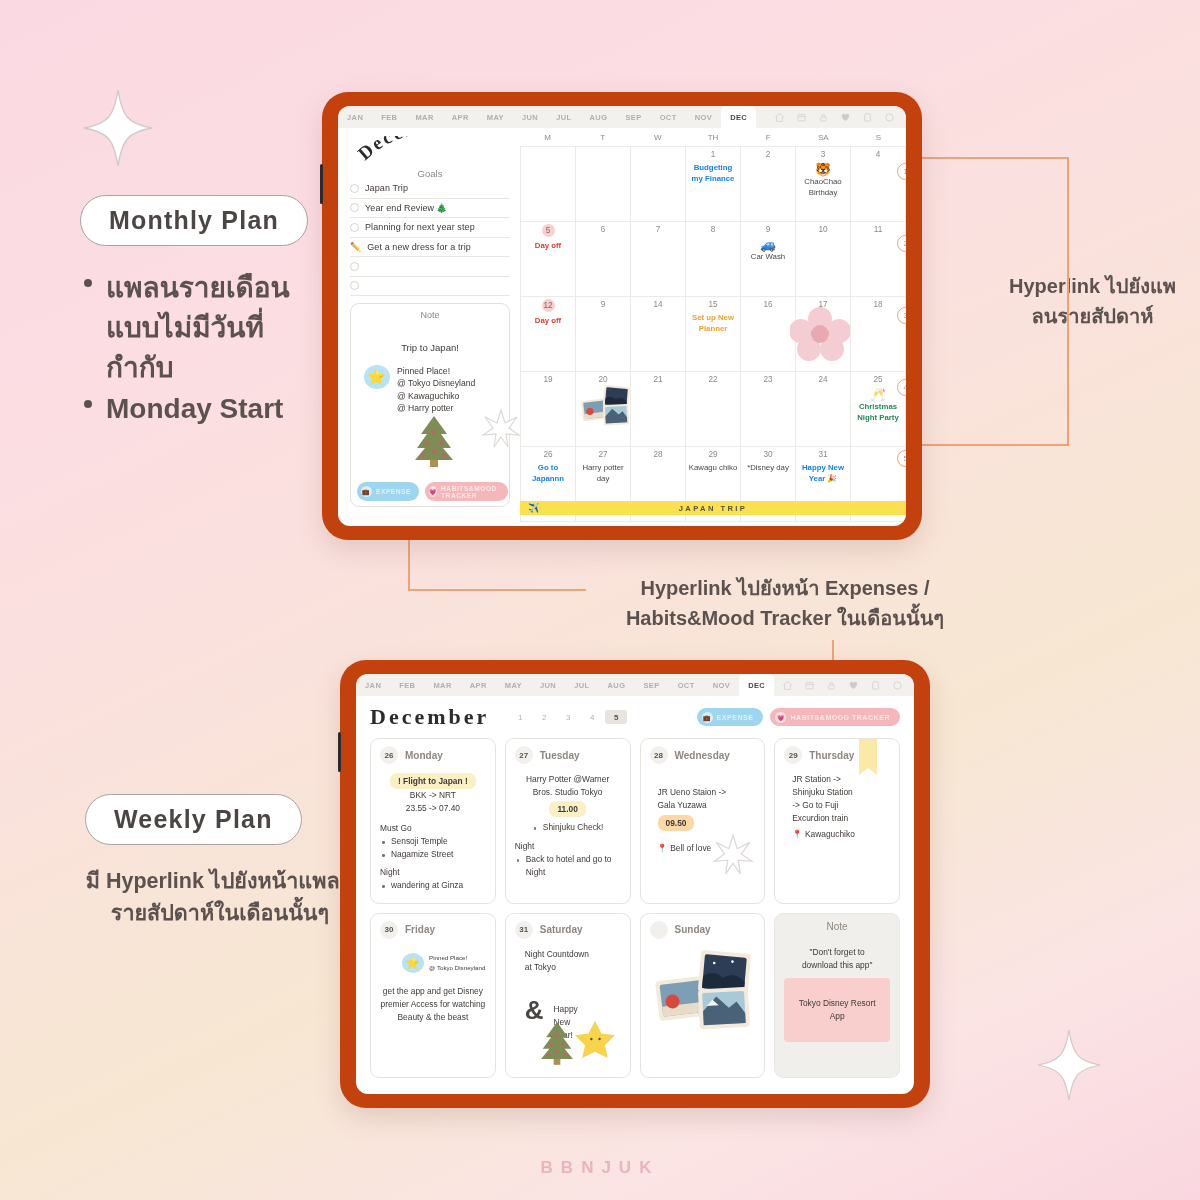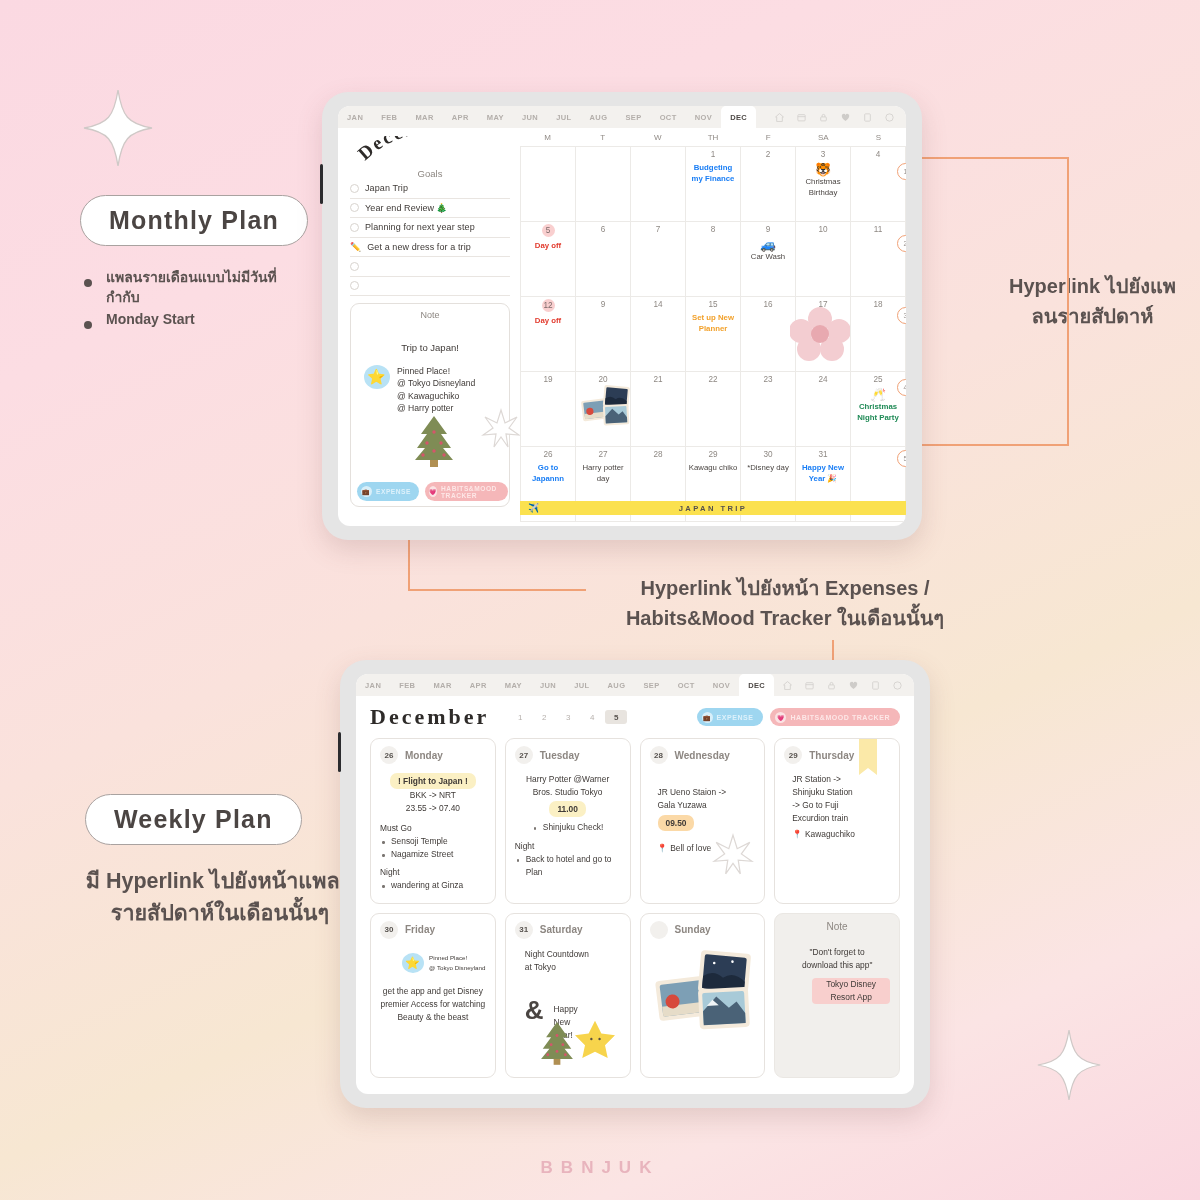--- a/index.html
+++ b/index.html
@@ -23,21 +23,21 @@
     border-radius: 40px;
     padding: 10px 28px;
     font-size: 25px;
     font-weight: bold;
     letter-spacing: 1.2px;
     color: #4b4543;
   }
   .caption-list { margin-top: 22px; list-style: none; }
   .caption-list li {
     position: relative;
-    font-size: 14px;
+    font-size: 28px;
     font-weight: bold;
     color: #5b5250;
     line-height: 1.42;
     padding-left: 26px;
     margin-bottom: 2px;
   }
   .caption-list li::before {
     content: "";
     position: absolute; left: 4px; top: 11px;
     width: 8px; height: 8px; border-radius: 50%;
@@ -66,21 +66,21 @@
   .vline { position: absolute; width: 2px; background: #f0a176; }
   .hilite-box {
     position: absolute;
     border: 2px solid #f0a176;
     border-radius: 5px;
   }
 
   
   .ipad {
     position: absolute;
-    background: #e5e5e5;
+    background: #c2410c;
     border-radius: 26px;
     box-shadow: 0 10px 26px rgba(120,80,80,.18);
     padding: 14px 16px;
   }
   .ipad::after {  
     content: "";
     position: absolute; left: -2px; top: 72px;
     width: 3px; height: 40px; background: #2b2b2e; border-radius: 2px;
   }
   .screen {
@@ -258,21 +258,21 @@
     width: 18px; height: 18px; border-radius: 50%; background: #f2f0ed;
     font-size: 8px; font-weight: bold; color: #57524e;
     display: flex; align-items: center; justify-content: center;
   }
   .dnum.empty { background: #f2f0ed; }
   .dname { font-size: 10px; color: #8d8782; font-weight: bold; }
   .dbody { font-size: 8.4px; color: #3f3a37; line-height: 1.55; margin-top: 9px; }
   .dbody .ctr { text-align: center; }
   .hl-yellow { background: #fbf0c4; border-radius: 7px; padding: 1.5px 8px; display: inline-block; font-weight: bold; }
   .hl-orange { background: #fbd9a7; border-radius: 7px; padding: 1.5px 8px; display: inline-block; font-weight: bold; }
-  .hl-pink   { background: #f8cfcd; border-radius: 4px; padding: 0 8px; display: block; text-align: center; margin-left: 28px; }
+  .hl-pink   { background: #f8cfcd; border-radius: 4px; padding: 19px 8px; display: block; text-align: center; }
   .blist { list-style: none; }
   .blist li { position: relative; padding-left: 11px; }
   .blist li::before { content: ""; position: absolute; left: 2px; top: 6px; width: 2.5px; height: 2.5px; border-radius: 50%; background: #7b7672; }
   .note-title-c { text-align: center; font-size: 10px; color: #8d8782; }
   .bookmark { position: absolute; right: 22px; top: 0; }
   .card-asterisk { position: absolute; right: 10px; bottom: 22px; }
 
   .brand {
     position: absolute; left: 0; right: 0; bottom: 22px;
     text-align: center; font-size: 17px; letter-spacing: 8px;
@@ -466,21 +466,21 @@
             </div>
             <div class="cell">
               <span class="daynum">1</span>
               <div class="ev blue"><span>Budgeting my Finance</span></div>
             </div>
             <div class="cell">
               <span class="daynum">2</span>
             </div>
             <div class="cell">
               <span class="daynum">3</span>
-              <div class="ev plain"><span class="emo">🐯</span><span>Christmas Birthday</span></div>
+              <div class="ev plain"><span class="emo">🐯</span><span>ChaoChao Birthday</span></div>
             </div>
             <div class="cell">
               <span class="daynum">4</span>
             </div>
             <div class="cell">
               <span class="daynum marked">5</span>
               <div class="ev red"><span>Day off</span></div>
             </div>
             <div class="cell">
               <span class="daynum">6</span>
@@ -708,21 +708,21 @@
         </div>
         <div class="dbody">
           <div class="ctr">Harry Potter @Warner</div>
           <div class="ctr">Bros. Studio Tokyo</div>
           <div class="ctr" style="margin-top:2px;"><span class="hl-yellow">11.00</span></div>
           <ul class="blist" style="margin-top:4px;text-align:center;">
             <li style="display:inline-block;">Shinjuku Check!</li>
           </ul>
           <div style="margin-top:6px;">Night</div>
           <ul class="blist">
-            <li>Back to hotel and go to Plan</li>
+            <li>Back to hotel and go to Night</li>
           </ul>
         </div>
       </div>
 
       <div class="dcard">
         <div class="dhead">
           <span class="dnum">28</span>
           <span class="dname">Wednesday</span>
         </div>
         <div class="dbody" style="margin-top:22px;padding-left:8px;">

